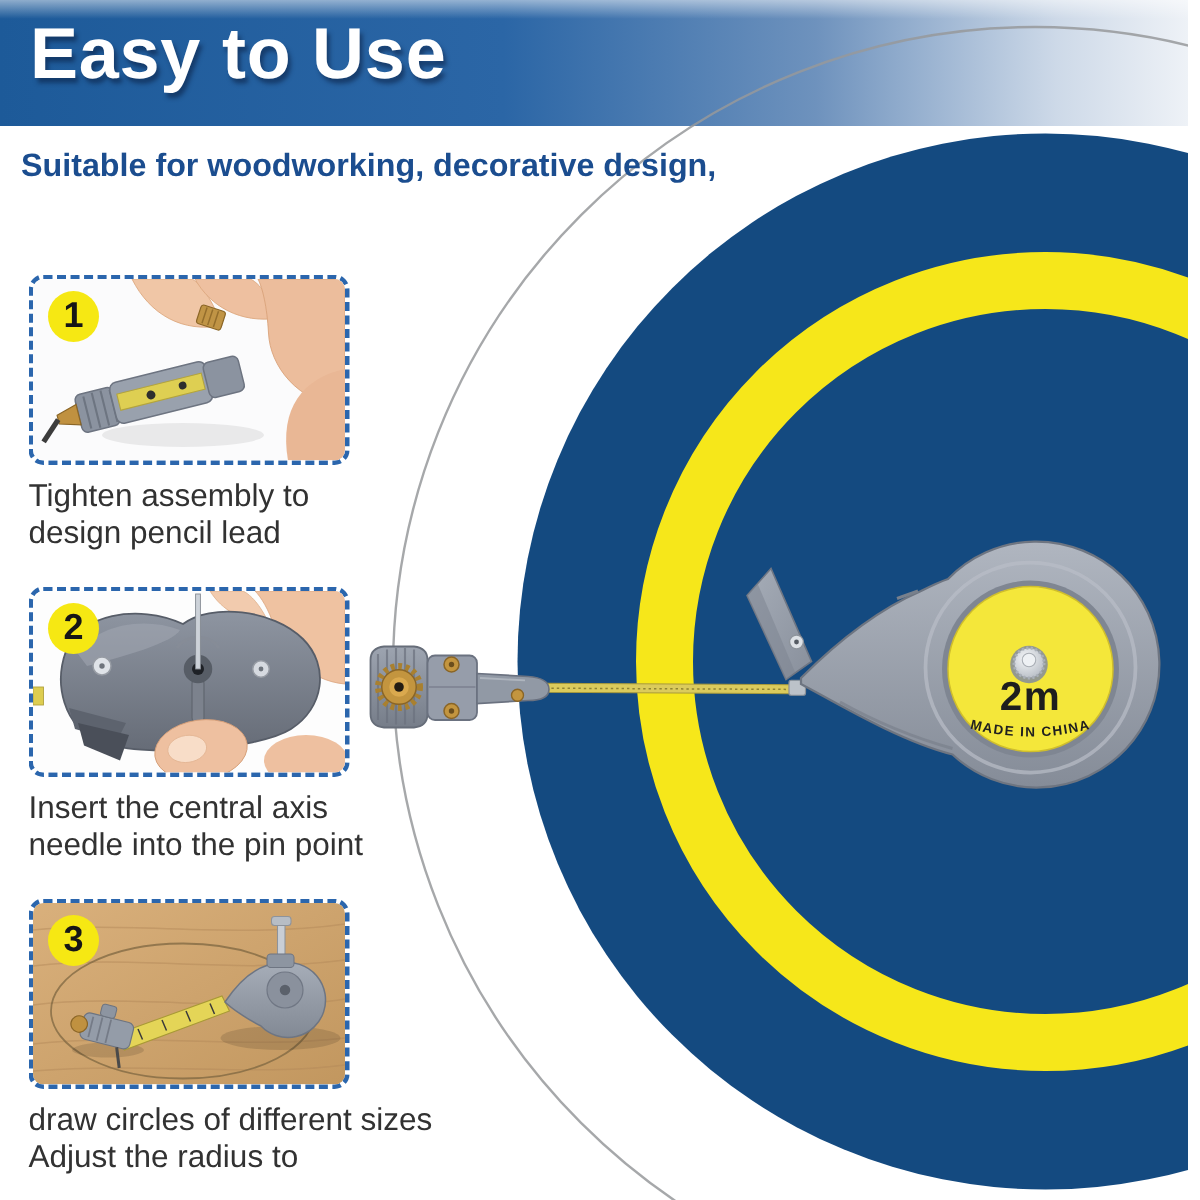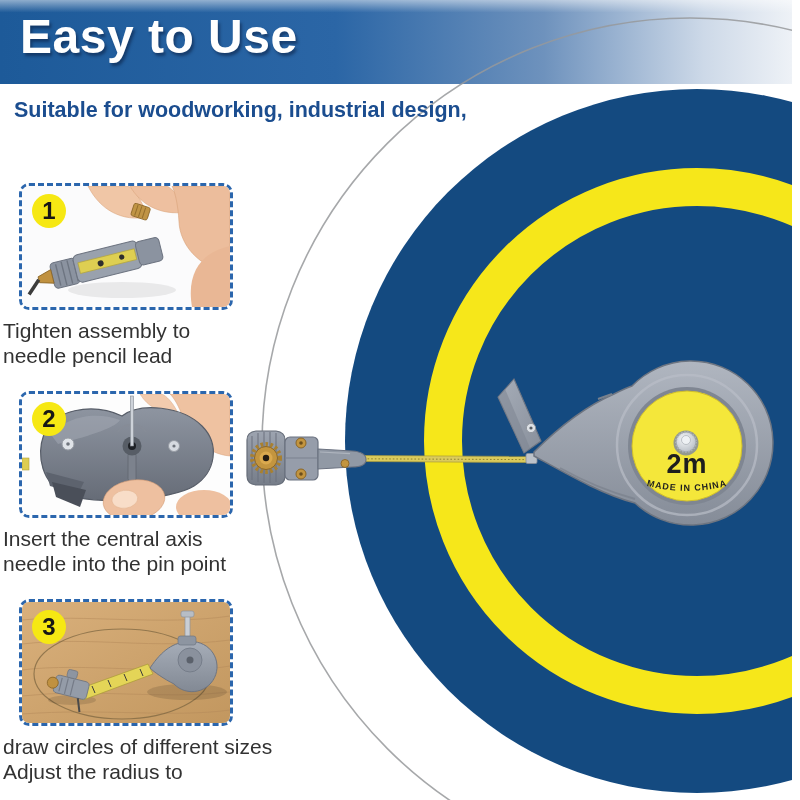--- a/index.html
+++ b/index.html
@@ -22,33 +22,33 @@
   
   .scene{position:absolute;left:0;top:0;z-index:2;pointer-events:none;}
 
   
   .stepbox{position:absolute;left:19px;width:208px;height:121px;z-index:4;
            border:3px dashed #2b66ad;border-radius:10px;background:#fff;overflow:hidden;}
   .photo{position:absolute;left:0;top:0;width:208px;height:121px;z-index:1;}
   .badge{position:absolute;left:10px;top:8px;width:34px;height:34px;border-radius:50%;
          background:#f6e813;color:#161616;font-size:24px;font-weight:bold;z-index:2;
          display:flex;align-items:center;justify-content:center;}
-  .caption{position:absolute;left:3px;z-index:4;font-size:21px;line-height:25px;
+  .caption{position:absolute;left:19px;z-index:4;font-size:21px;line-height:25px;
            color:#323232;white-space:nowrap;}
 </style>
 </head>
 <body>
 
 <div class="canvas">
 
   <div class="banner"></div>
   <div class="title">Easy to Use</div>
 
   <div class="subtitle">
-    <div>Suitable for woodworking, industrial design,</div>
+    <div>Suitable for woodworking, decorative design,</div>
   </div>
 
   <svg class="scene" width="800" height="800" viewBox="0 0 800 800">
     <defs>
       <linearGradient id="bodyGrad" x1="0" y1="0" x2="0" y2="1">
         <stop offset="0" stop-color="#b0b6c0"></stop>
           <stop offset="1" stop-color="#858c98"></stop>
       </linearGradient>
       <linearGradient id="leverGrad" x1="0" y1="0" x2="1" y2="1">
         <stop offset="0" stop-color="#a6adb8"></stop>
@@ -138,21 +138,21 @@
       </g>
       <g transform="rotate(18 118 26)">
         <rect x="110" y="19" width="17" height="13" rx="2" fill="#c09445" stroke="#8a6526" stroke-width="0.8"></rect>
         <path d="M114 20 V31 M118 20 V31 M122 20 V31" stroke="#8a6526" stroke-width="1" opacity="0.8"></path>
       </g>
     </svg>
     <div class="badge">1</div>
   </div>
   <div class="caption" style="top:318px">
     <div>Tighten assembly to</div>
-    <div>needle pencil lead</div>
+    <div>design pencil lead</div>
   </div>
 
   <div class="stepbox" style="top:391px">
     <svg class="photo" viewBox="0 0 208 121">
       <defs>
         <linearGradient id="devGrad2" x1="0" y1="0" x2="0" y2="1">
           <stop offset="0" stop-color="#8e95a1"></stop>
             <stop offset="1" stop-color="#666c77"></stop>
         </linearGradient>
       </defs>

